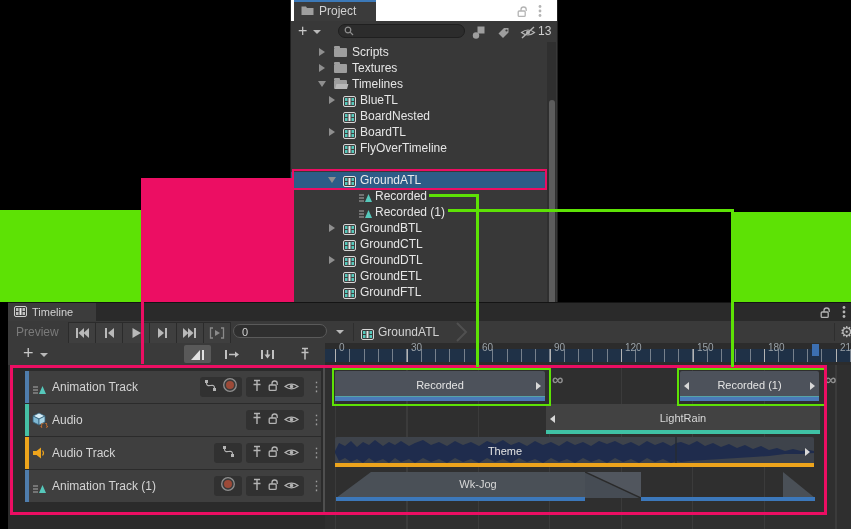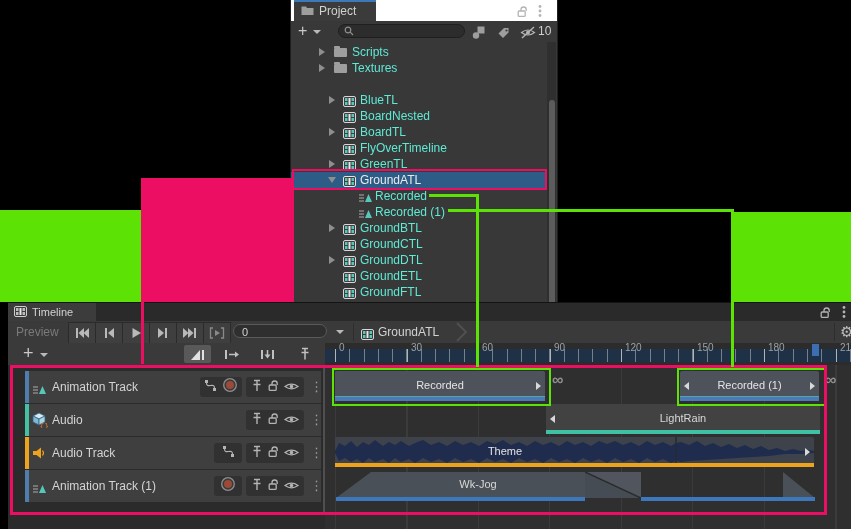--- a/index.html
+++ b/index.html
@@ -11,21 +11,21 @@
 #p-tabbar{left:0;top:0;width:266px;height:21px;background:#ffffff;border-bottom:1px solid #1e1e1e}
 #p-tab{left:3px;top:0;width:82px;height:21px;background:#3b3b3b;display:flex;align-items:center;gap:5px;padding-left:7px;box-sizing:border-box}
 #p-tab .blue{position:absolute;left:0;top:0;width:82px;height:2px;background:#3c79b8}
 .tablbl{font-size:12px;color:#d2d2d2}
 #p-toolbar{left:0;top:21px;width:266px;height:21px;background:#383838;border-bottom:1px solid #2b2b2b}
 .plus{font-size:16px;color:#c8c8c8;line-height:16px}
 .caret{width:0;height:0;border:4px solid transparent;border-top:4px solid #b9b9b9;border-bottom:none}
 .searchpill{left:47px;top:3px;width:127px;height:14px;background:#2c2c2c;border:1px solid #1f1f1f;border-radius:9px;display:flex;align-items:center;padding-left:5px;box-sizing:border-box}
 #p-list{left:0;top:42px;width:266px;height:260px;background:#383838}
 .prow{position:absolute;left:0;width:256px;height:16px;line-height:16px}
-.prow .lbl{position:absolute;font-size:12px;color:#5eead4;white-space:nowrap}
+.prow .lbl{position:absolute;font-size:12px;color:#e5e5e5;white-space:nowrap}
 .prow.sel{background:#2d5c87}
 .prow.sel .lbl{color:#eaeaea}
 .tw{position:absolute;width:0;height:0;border-style:solid}
 .tc{border-width:4px 0 4px 6px;border-color:transparent transparent transparent #8f8f8f}
 .te{border-width:6px 4px 0 4px;border-color:#8f8f8f transparent transparent transparent}
 .fold{position:absolute;width:13px;height:9px;background:#9e9e9e;border-radius:1px}
 .fold:before{content:"";position:absolute;top:-2px;left:0;width:6px;height:2px;background:#9e9e9e;border-radius:1px 1px 0 0}
 .fold.open:after{content:"";position:absolute;left:1px;bottom:0;width:12px;height:5px;background:#b9b9b9;transform:skewX(-16deg);transform-origin:bottom left}
 #p-scroll{left:256px;top:42px;width:9px;height:260px;background:#2f2f2f}
 #p-thumb{left:1.5px;top:58px;width:6px;height:222px;background:#5c5c5c;border-radius:3px;position:absolute}
@@ -115,33 +115,38 @@
           </svg></span>
       <span class="ab" style="left:206px;top:4px"><svg width="13" height="13" viewBox="0 0 13 13">
             <path d="M1.5 7.5 L7 2 h4.5 v4.5 L6 12 Z" fill="#9e9e9e"></path>
             <circle cx="9.5" cy="4.5" r="1.1" fill="#383838"></circle>
           </svg></span>
       <span class="ab" style="left:229px;top:4px"><svg width="16" height="13" viewBox="0 0 16 13">
             <path d="M1.5 6.5 Q8 1.5 14.5 6.5 Q8 11.5 1.5 6.5 Z" fill="none" stroke="#b4b4b4" stroke-width="1.2"></path>
             <circle cx="8" cy="6.5" r="1.9" fill="#b4b4b4"></circle>
             <line x1="2" y1="12" x2="14" y2="1" stroke="#b4b4b4" stroke-width="1.4"></line>
           </svg></span>
-      <span class="ab" style="left:247px;top:3px;font-size:12px;color:#cfcfcf">10</span>
+      <span class="ab" style="left:247px;top:3px;font-size:12px;color:#cfcfcf">13</span>
     </div>
     <div class="ab" id="p-list">
       <div class="prow" style="top:2px">
           <span class="tw tc" style="left:28px;top:4px"></span>
           <span class="fold" style="left:43px;top:4px"></span>
           <span class="lbl" style="left:61px">Scripts</span>
         </div>
       <div class="prow" style="top:18px">
           <span class="tw tc" style="left:28px;top:4px"></span>
           <span class="fold" style="left:43px;top:4px"></span>
           <span class="lbl" style="left:61px">Textures</span>
         </div>
+      <div class="prow" style="top:34px">
+          <span class="tw te" style="left:27px;top:5px"></span>
+          <span class="fold open" style="left:43px;top:4px"></span>
+          <span class="lbl" style="left:61px">Timelines</span>
+        </div>
 
       <div class="prow" style="top:50px">
           <span class="tw tc" style="left:38px;top:4px"></span>
           <span style="position:absolute;left:52px;top:2px"><svg width="13" height="11" viewBox="0 0 13 11">
               <rect x="0.5" y="0.5" width="12" height="10" rx="1.5" fill="#3f3f3f" stroke="#d6d6d6"></rect>
               <rect x="2" y="2" width="2.5" height="3" fill="#56c8bb"></rect>
               <rect x="2" y="6" width="2.5" height="3" fill="#56c8bb"></rect>
               <rect x="8.5" y="2" width="2.5" height="3" fill="#56c8bb"></rect>
               <rect x="8.5" y="6" width="2.5" height="3" fill="#56c8bb"></rect>
               <rect x="5.5" y="2" width="2" height="7" fill="#e8e8e8"></rect>
@@ -174,32 +179,20 @@
       <div class="prow" style="top:98px">
           <span style="position:absolute;left:52px;top:2px"><svg width="13" height="11" viewBox="0 0 13 11">
               <rect x="0.5" y="0.5" width="12" height="10" rx="1.5" fill="#3f3f3f" stroke="#d6d6d6"></rect>
               <rect x="2" y="2" width="2.5" height="3" fill="#56c8bb"></rect>
               <rect x="2" y="6" width="2.5" height="3" fill="#56c8bb"></rect>
               <rect x="8.5" y="2" width="2.5" height="3" fill="#56c8bb"></rect>
               <rect x="8.5" y="6" width="2.5" height="3" fill="#56c8bb"></rect>
               <rect x="5.5" y="2" width="2" height="7" fill="#e8e8e8"></rect>
             </svg></span>
           <span class="lbl" style="left:69px">FlyOverTimeline</span>
-        </div>
-      <div class="prow" style="top:114px">
-          <span class="tw tc" style="left:38px;top:4px"></span>
-          <span style="position:absolute;left:52px;top:2px"><svg width="13" height="11" viewBox="0 0 13 11">
-              <rect x="0.5" y="0.5" width="12" height="10" rx="1.5" fill="#3f3f3f" stroke="#d6d6d6"></rect>
-              <rect x="2" y="2" width="2.5" height="3" fill="#56c8bb"></rect>
-              <rect x="2" y="6" width="2.5" height="3" fill="#56c8bb"></rect>
-              <rect x="8.5" y="2" width="2.5" height="3" fill="#56c8bb"></rect>
-              <rect x="8.5" y="6" width="2.5" height="3" fill="#56c8bb"></rect>
-              <rect x="5.5" y="2" width="2" height="7" fill="#e8e8e8"></rect>
-            </svg></span>
-          <span class="lbl" style="left:69px">GreenTL</span>
         </div>
 
       <div class="prow sel" style="top:130px">
           <span class="tw te" style="left:37px;top:5px"></span>
           <span style="position:absolute;left:52px;top:2px"><svg width="13" height="11" viewBox="0 0 13 11">
               <rect x="0.5" y="0.5" width="12" height="10" rx="1.5" fill="#3f3f3f" stroke="#e6e6e6"></rect>
               <rect x="2" y="2" width="2.5" height="3" fill="#56c8bb"></rect>
               <rect x="2" y="6" width="2.5" height="3" fill="#56c8bb"></rect>
               <rect x="8.5" y="2" width="2.5" height="3" fill="#56c8bb"></rect>
               <rect x="8.5" y="6" width="2.5" height="3" fill="#56c8bb"></rect>

